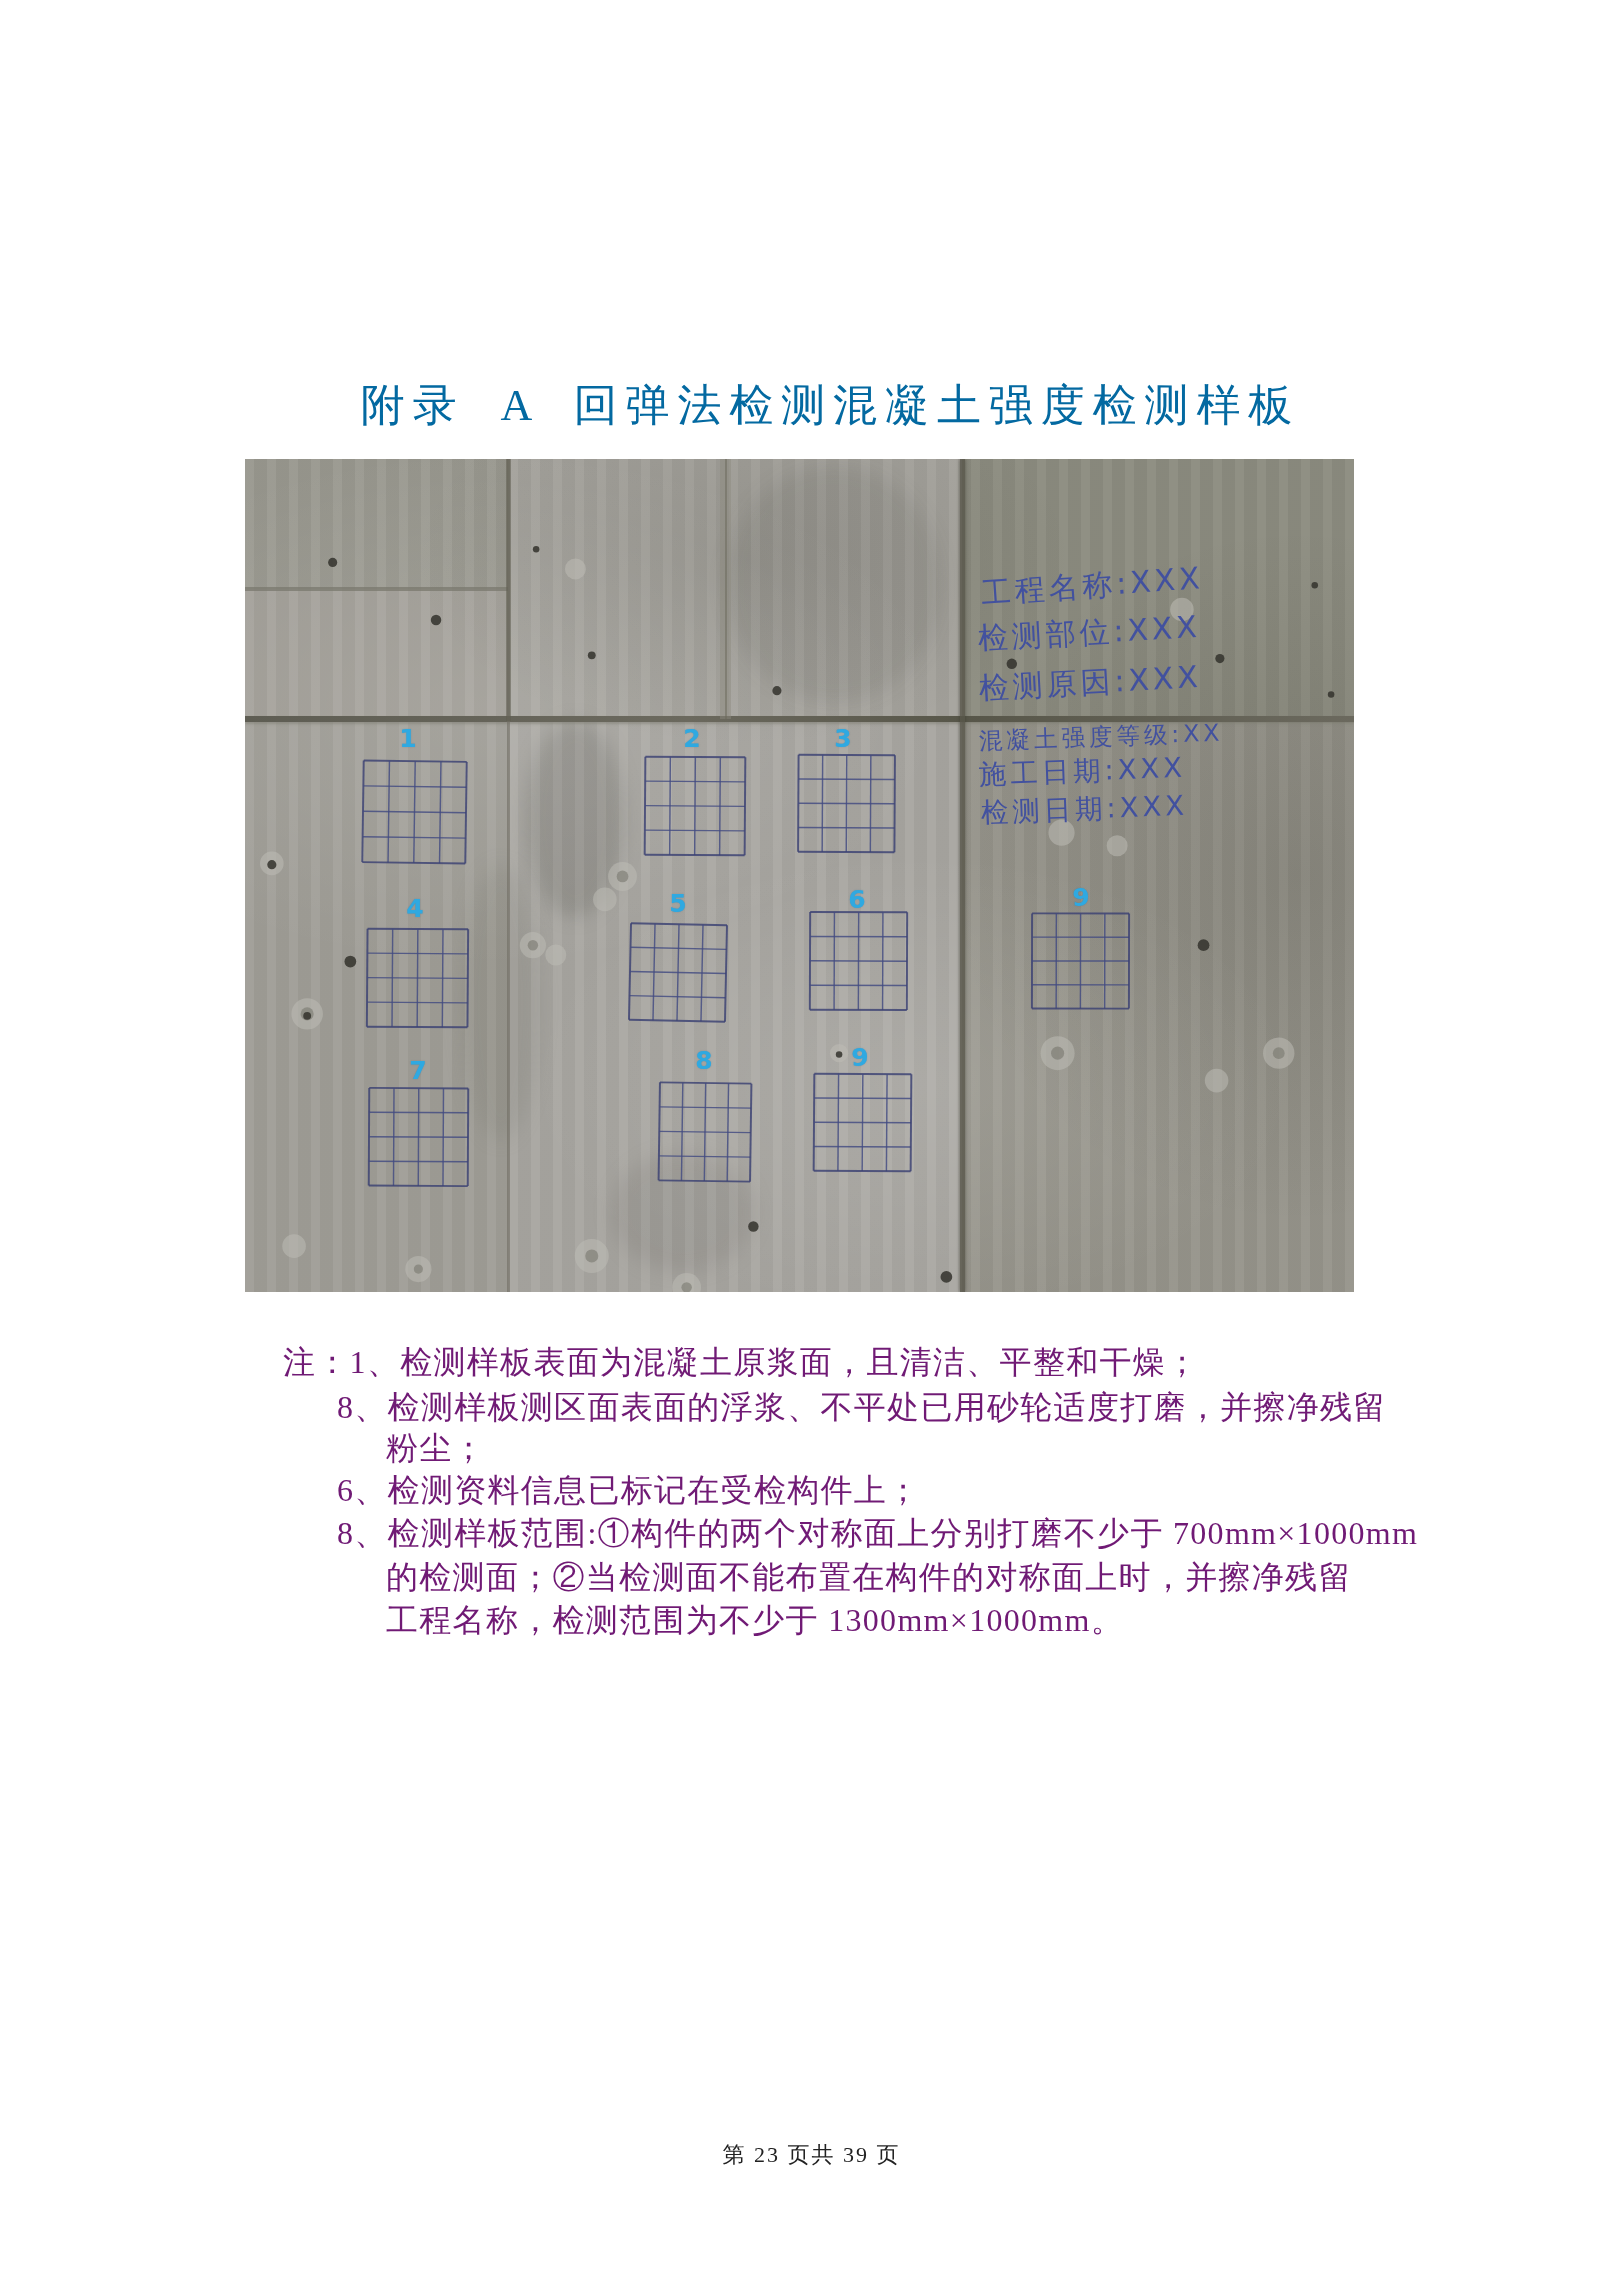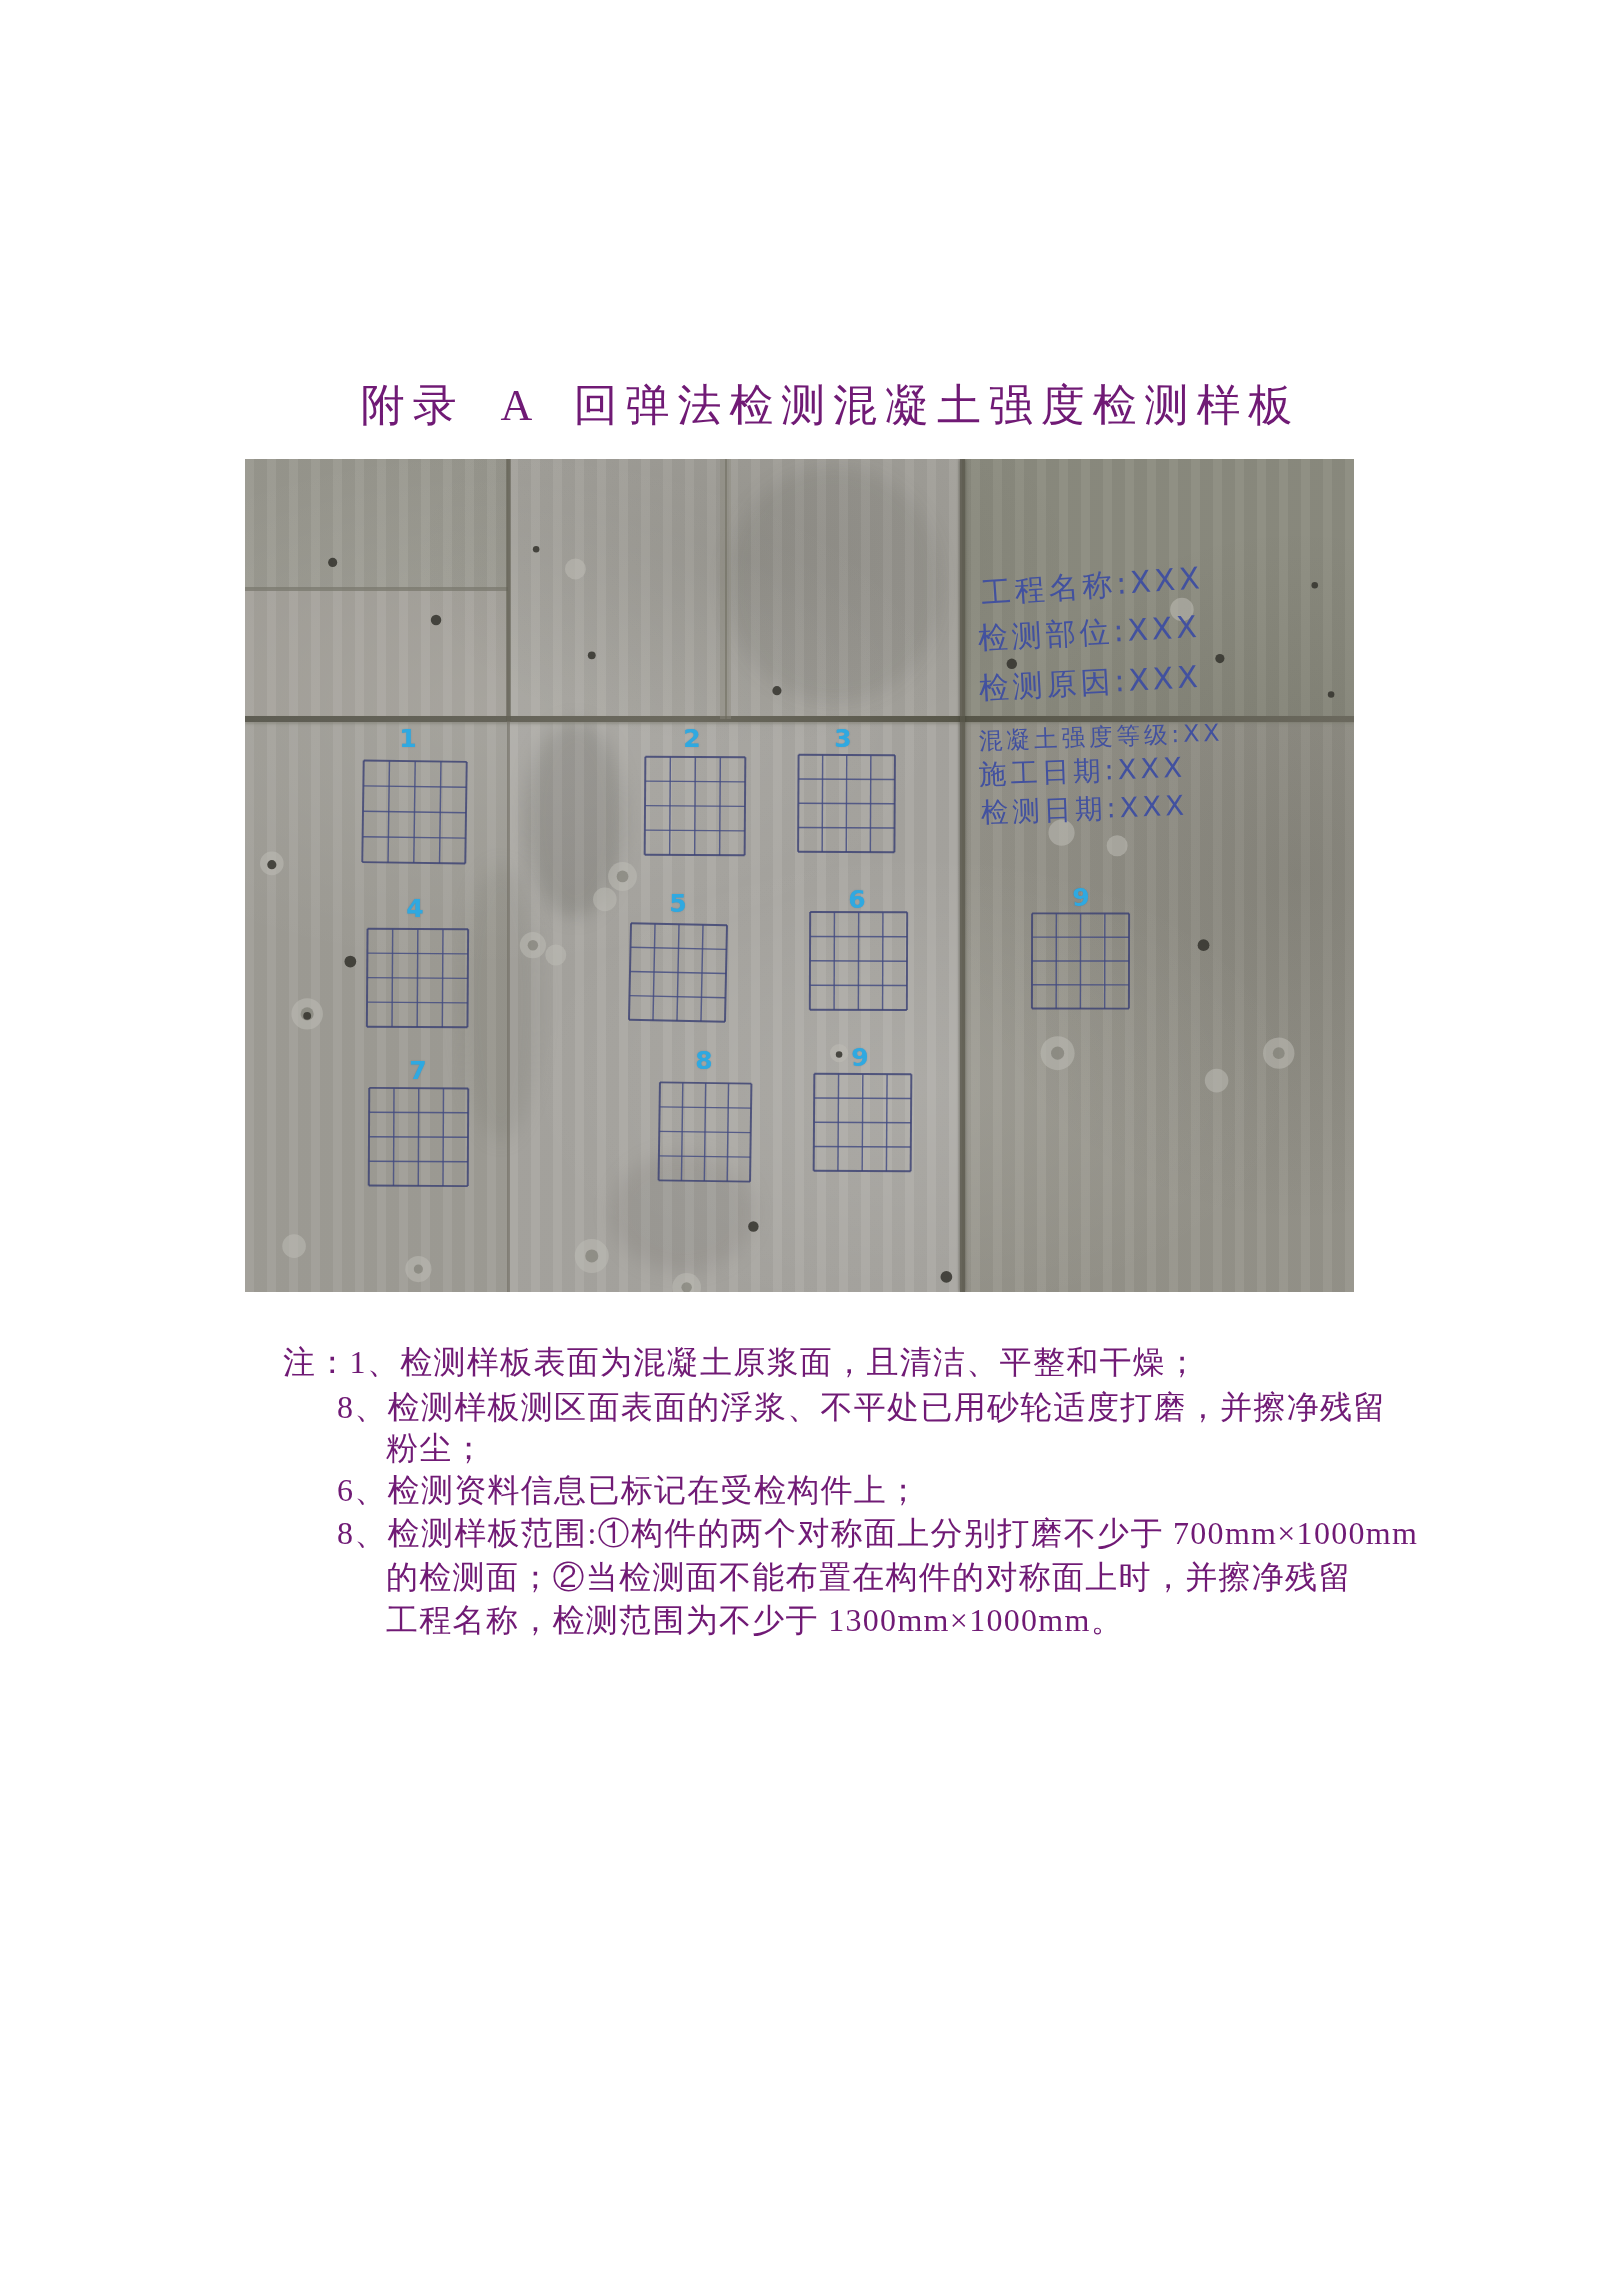--- a/index.html
+++ b/index.html
@@ -2,21 +2,21 @@
 <html style="font-size:10.5px"><head>
 <meta charset="utf-8">
 <style>
   html,body{margin:0;padding:0;background:#e8e8e8;}
   .page{
     position:relative;width:1623px;height:2295px;background:#ffffff;
     font-family:"Liberation Serif","DejaVu Serif",serif;overflow:hidden;
   }
   .doc-title{
     position:absolute;left:0;top:376px;width:100%;padding-left:38px;box-sizing:border-box;
-    text-align:center;font-size:44px;color:#701a75;letter-spacing:7.9px;word-spacing:17px;
+    text-align:center;font-size:44px;color:#0369a1;letter-spacing:7.9px;word-spacing:17px;
     font-weight:500;white-space:nowrap;
   }
   
   .photo{
     position:absolute;left:245px;top:459px;width:1109px;height:833px;
     background:#a3a19b;overflow:hidden;
   }
   .panel{position:absolute;}
   .p-tl{left:0;top:0;width:263px;height:130px;background:#99988f;}
   .p-lm{left:0;top:130px;width:263px;height:129px;background:#a29f98;}
@@ -299,14 +299,15 @@
   <div id="notes-layer">
       <div class="note-line" style="left: 283px; top: 1363px;">注：1、检测样板表面为混凝土原浆面，且清洁、平整和干燥；</div>
       <div class="note-line" style="left: 337px; top: 1408px;">8、检测样板测区面表面的浮浆、不平处已用砂轮适度打磨，并擦净残留</div>
       <div class="note-line" style="left: 386px; top: 1449px;">粉尘；</div>
       <div class="note-line" style="left: 337px; top: 1491px;">6、检测资料信息已标记在受检构件上；</div>
       <div class="note-line" style="left: 337px; top: 1534px;">8、检测样板范围:①构件的两个对称面上分别打磨不少于 700mm×1000mm</div>
       <div class="note-line" style="left: 386px; top: 1578px;">的检测面；②当检测面不能布置在构件的对称面上时，并擦净残留</div>
       <div class="note-line" style="left: 386px; top: 1621px;">工程名称，检测范围为不少于 1300mm×1000mm。</div>
     </div>
 
+  <div class="footer">第 23 页共 39 页</div>
 </div>
 
 
 </body></html>

